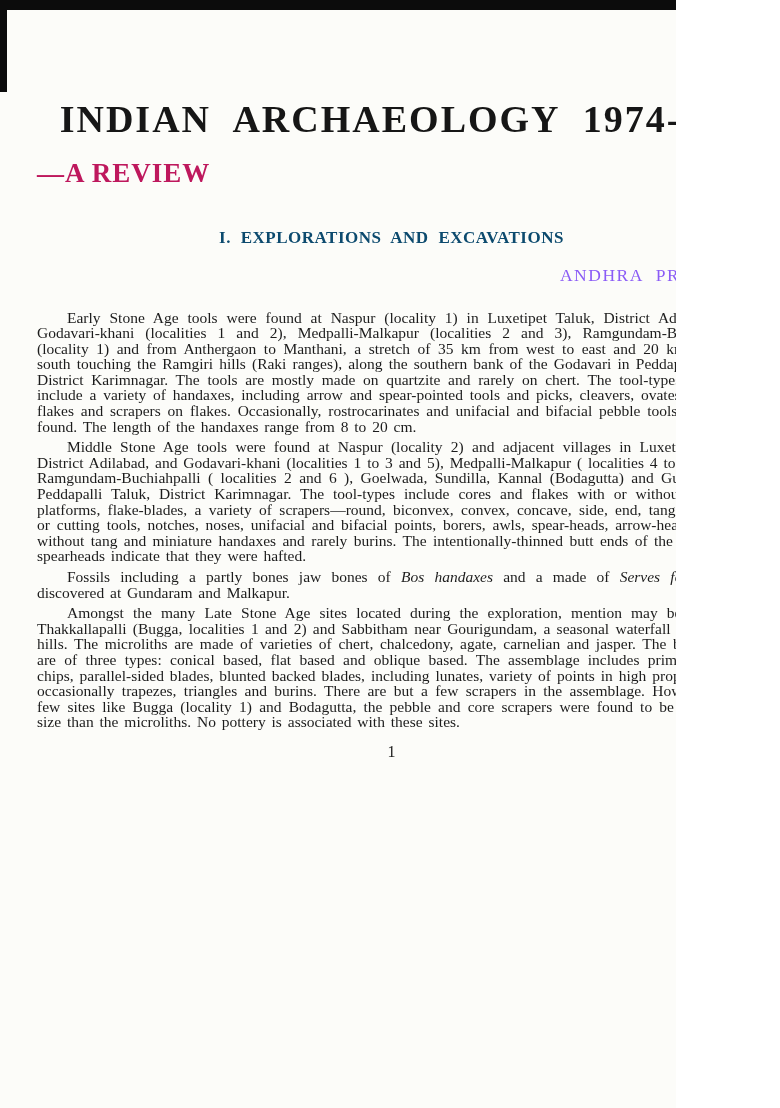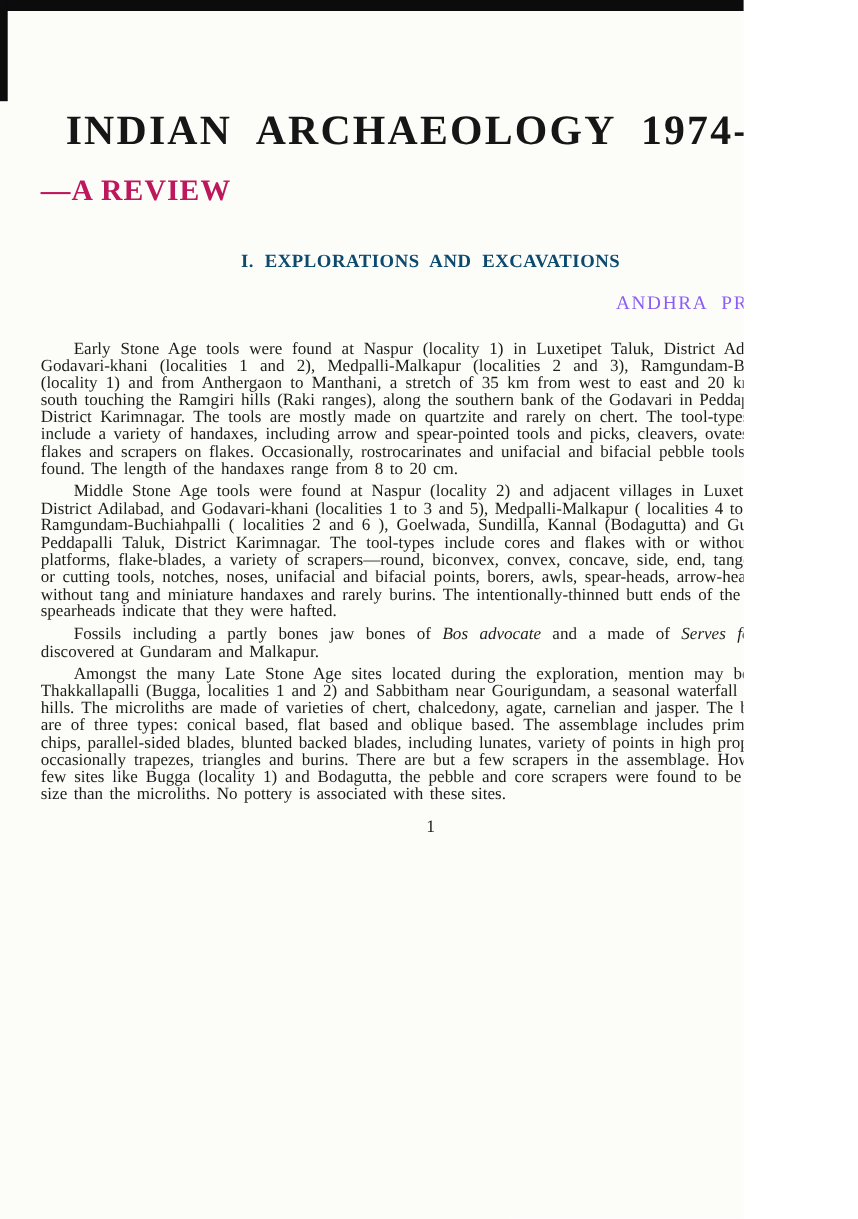--- a/index.html
+++ b/index.html
@@ -126,21 +126,21 @@
 
     <h4 class="state">ANDHRA PRADESH</h4>
 
     <div class="body-text">
 
 
       <p class="para">Early Stone Age tools were found at Naspur (locality 1) in Luxetipet Taluk, District Adilabad and Godavari-khani (localities 1 and 2), Medpalli-Malkapur (localities 2 and 3), Ramgundam-Buchiahpalli (locality 1) and from Anthergaon to Manthani, a stretch of 35 km from west to east and 20 km north to south touching the Ramgiri hills (Raki ranges), along the southern bank of the Godavari in Peddapalli Taluk, District Karimnagar. The tools are mostly made on quartzite and rarely on chert. The tool-types (pl. I A) include a variety of handaxes, including arrow and spear-pointed tools and picks, cleavers, ovates, discoids, flakes and scrapers on flakes. Occasionally, rostrocarinates and unifacial and bifacial pebble tools were also found. The length of the handaxes range from 8 to 20 cm.</p>
 
       <p class="para">Middle Stone Age tools were found at Naspur (locality 2) and adjacent villages in Luxetipet Taluk, District Adilabad, and Godavari-khani (localities 1 to 3 and 5), Medpalli-Malkapur ( localities 4 to 6 and 9 ), Ramgundam-Buchiahpalli ( localities 2 and 6 ), Goelwada, Sundilla, Kannal (Bodagutta) and Gundaram in Peddapalli Taluk, District Karimnagar. The tool-types include cores and flakes with or without prepared platforms, flake-blades, a variety of scrapers—round, biconvex, convex, concave, side, end, tanged—knives or cutting tools, notches, noses, unifacial and bifacial points, borers, awls, spear-heads, arrow-heads with or without tang and miniature handaxes and rarely burins. The intentionally-thinned butt ends of the points and spearheads indicate that they were hafted.</p>
 
-      <p class="para"><span>Fossils including a partly bones jaw bones of </span><span class="italic">Bos advocate</span><span> and a made of </span><span class="italic">Serves found</span><span> were discovered at Gundaram and Malkapur.</span></p>
+      <p class="para"><span>Fossils including a partly bones jaw bones of </span><span class="italic">Bos handaxes</span><span> and a made of </span><span class="italic">Serves found</span><span> were discovered at Gundaram and Malkapur.</span></p>
 
       <p class="para">Amongst the many Late Stone Age sites located during the exploration, mention may be made of Thakkallapalli (Bugga, localities 1 and 2) and Sabbitham near Gourigundam, a seasonal waterfall in Ramgiri hills. The microliths are made of varieties of chert, chalcedony, agate, carnelian and jasper. The blade cores are of three types: conical based, flat based and oblique based. The assemblage includes primary flakes, chips, parallel-sided blades, blunted backed blades, including lunates, variety of points in high proportion and occasionally trapezes, triangles and burins. There are but a few scrapers in the assemblage. However, in a few sites like Bugga (locality 1) and Bodagutta, the pebble and core scrapers were found to be smaller in size than the microliths. No pottery is associated with these sites.</p>
 
     </div>
 
     <div class="page-number">1</div>
 
   </main>
 </div>
 

